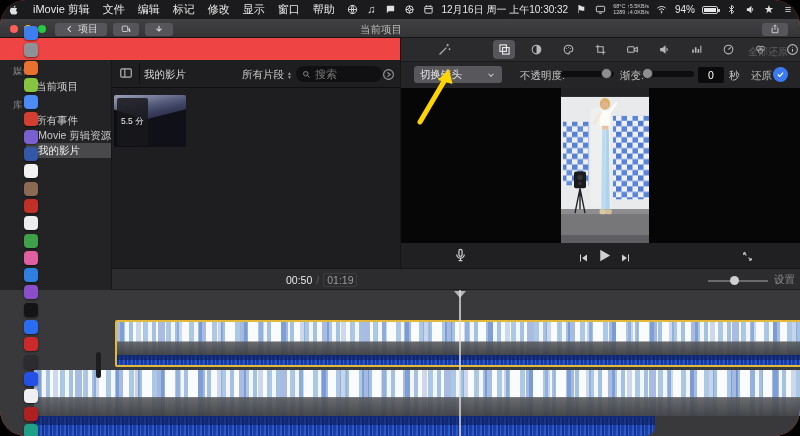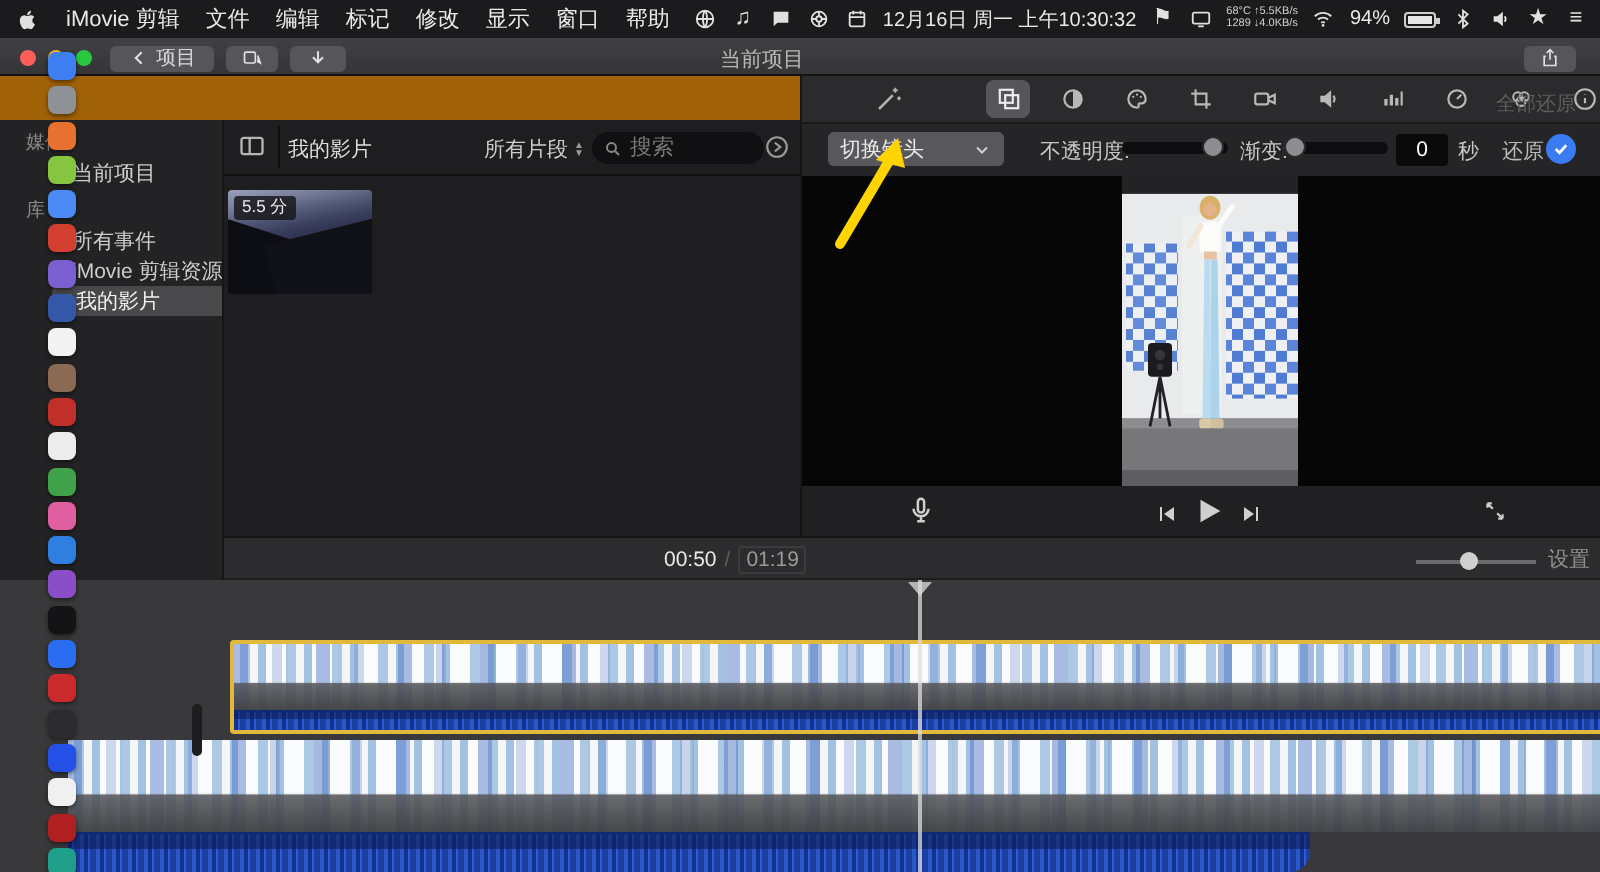--- a/index.html
+++ b/index.html
@@ -1,18 +1,18 @@
 <!DOCTYPE html>
 <html><head>
 <meta charset="utf-8">
 <style>
   * { margin:0; padding:0; box-sizing:border-box; }
   html,body { background:#000; }
   body { font-family:"Liberation Sans","DejaVu Sans",sans-serif; }
-  #screen { position:relative; width:800px; height:436px; overflow:hidden; background:#a16207; color:#ddd; }
+  #screen { position:relative; width:800px; height:436px; overflow:hidden; background:#ef4444; color:#ddd;border-radius:26px; }
 
   
   #menubar { position:absolute; left:0; top:0; width:800px; height:19px; background:#1b1b1d; display:flex; align-items:center; font-size:11px; color:#e8e8e8; z-index:30; }
   #menubar .left { display:flex; align-items:center; gap:13px; padding-left:8px; }
   #menubar .right { margin-left:auto; display:flex; align-items:center; gap:7px; padding-right:6px; font-size:10px; }
   .mbic { width:12px; height:12px; display:inline-flex; align-items:center; justify-content:center; color:#e0e0e0; }
   .mbic svg { width:11px; height:11px; }
   .mbic b { font-weight:normal; font-size:11px; line-height:1; }
   #apple-logo svg { width:12px; height:12px; }
   .netstats { display:flex; flex-direction:column; line-height:5.5px; font-size:5.5px; color:#cfcfcf; letter-spacing:0; }
@@ -58,21 +58,21 @@
   #searchbox svg { width:9px; height:9px; color:#8a8a8a; }
   #searchbox input { flex:1; min-width:0; background:transparent; border:none; outline:none; color:#ccc; font-size:11px; }
   #searchbox input::placeholder { color:#777; }
   .acirc { position:absolute; right:5px; top:7px; width:13px; height:13px; color:#9a9a9a; }
   .acirc svg{ width:13px; height:13px; }
   
   #clip-thumb { position:absolute; left:2px; top:35px; width:72px; height:52px; border-radius:2px; overflow:hidden;
     background:linear-gradient(168deg,#9aa0b8 0%,#7a809c 14%,#555b7a 26%,#3a3f5e 38%,#262a44 52%,#15172c 68%,#0b0b16 100%); }
   #clip-thumb::before { content:""; position:absolute; left:-8px; bottom:-14px; width:55px; height:44px; background:#0d0d14; transform:rotate(18deg); }
   #clip-thumb::after { content:""; position:absolute; right:-10px; bottom:-10px; width:60px; height:42px; background:#101018; transform:rotate(-14deg); }
-  #clip-badge { position:absolute; left:3px; top:3px; background:rgba(25,25,28,.85); color:#eee; font-size:8.5px; padding:0 4px; border-radius:2px; z-index:2; }
+  #clip-badge { position:absolute; left:3px; top:3px; background:rgba(25,25,28,.85); color:#eee; font-size:8.5px; padding:18px 4px; border-radius:2px; z-index:2; }
 
   
   #adjustbar { position:absolute; left:400px; top:38px; width:400px; height:24px; background:#2b2b2d; border-bottom:1px solid #1a1a1a; border-left:1px solid #151515; }
   #wand { position:absolute; left:36px; top:4px; width:15px; height:15px; color:#b0b0b0; }
   #wand svg{ width:15px; height:15px; }
   #tools { position:absolute; left:92px; top:2px; display:flex; gap:10px; }
   #tools .tool { width:22px; height:19px; display:flex; align-items:center; justify-content:center; color:#b8b8b8; border-radius:4px; }
   #tools .tool.selected { background:#55555a; color:#eee; }
   #tools .tool svg { width:13px; height:13px; }
   #reset-all { position:absolute; right:12px; top:7px; font-size:10px; color:#5e5e60; }
@@ -102,21 +102,21 @@
   #playbar .pic { position:absolute; color:#cfcfcf; }
   #mic { left:52px; top:4px; width:15px; height:16px; } #mic svg{width:15px;height:16px;}
   #prev { left:176px; top:7px; width:12px; height:12px; } #prev svg{width:12px;height:12px;}
   #play { left:195px; top:4px; width:17px; height:17px; } #play svg{width:17px;height:17px;}
   #next { left:219px; top:7px; width:12px; height:12px; } #next svg{width:12px;height:12px;}
   #fullscr { left:340px; top:6px; width:13px; height:13px; } #fullscr svg{width:13px;height:13px;}
 
   
   #timebar { position:absolute; left:0; top:268px; width:800px; height:22px; background:#2c2c2e; border-top:1px solid #151515; border-bottom:1px solid #1c1c1c; font-size:10.5px; }
   #timecode { position:absolute; left:286px; top:4px; display:flex; gap:4px; align-items:center; }
-  #tc-cur { color:#e8e8e8;margin-left:46px; } #tc-sep { color:#5f5f61; }
+  #tc-cur { color:#e8e8e8; } #tc-sep { color:#5f5f61; }
   #tc-total { color:#9a9a9c; border:1px solid #3c3c3e; border-radius:2px; padding:0 3px; }
   #zoomsl { position:absolute; left:708px; top:11px; width:60px; height:1.5px; background:#6a6a6c; }
   #zoomsl .knob2 { position:absolute; left:22px; top:-4px; width:9px; height:9px; background:#cfcfcf; border-radius:50%; }
   #lbl-settings { position:absolute; left:774px; top:4px; color:#909092; }
 
   
   #timeline { position:absolute; left:0; top:290px; width:800px; height:146px; background:#39393b; }
   #playhead-line { position:absolute; left:459px; top:0; width:1.5px; height:146px; background:rgba(220,220,220,.75); z-index:10; }
   #playhead-tri { position:absolute; left:454px; top:1px; width:0; height:0; border-left:6px solid transparent; border-right:6px solid transparent; border-top:7px solid #b4b4b6; z-index:10; }
   .filmstrip { background-color:#eef0f2;

